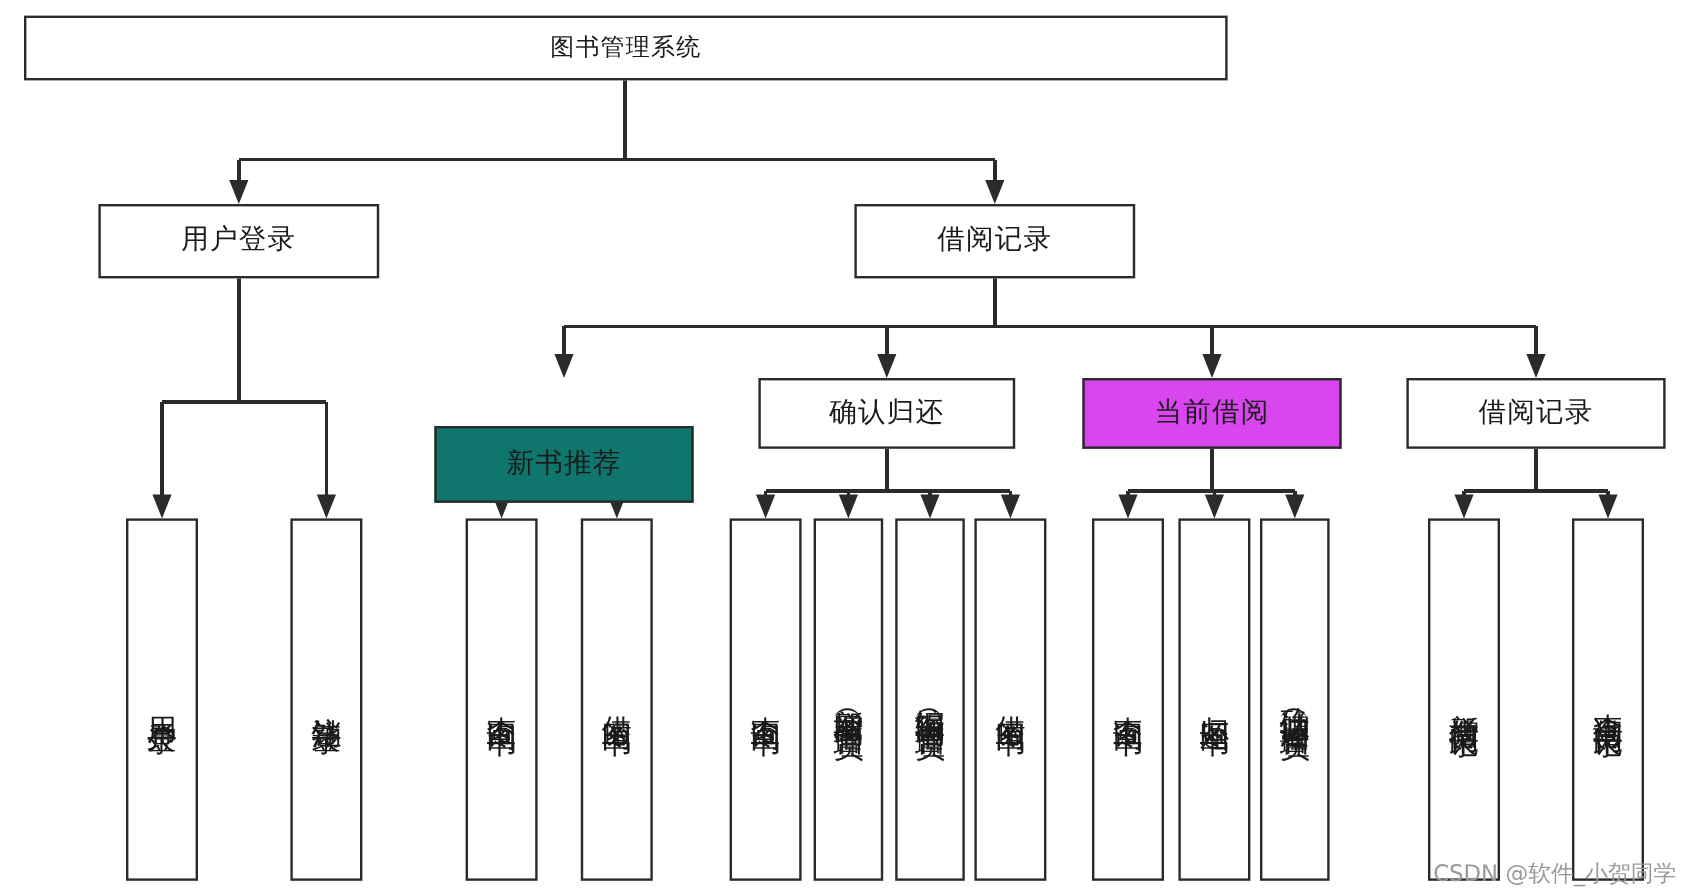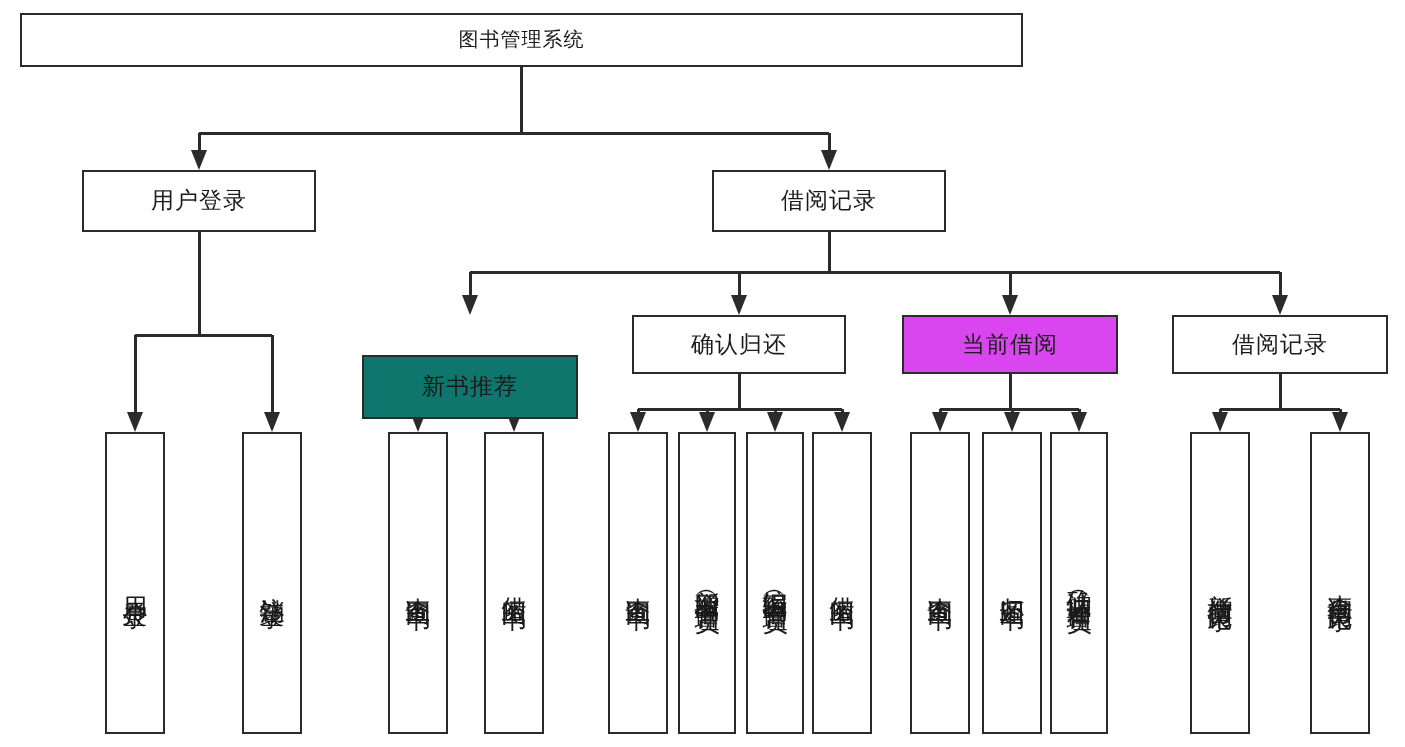--- a/index.html
+++ b/index.html
@@ -182,13 +182,14 @@
       <div class="node vert" style="left: 1050px; top: 432px; width: 58px; height: 302px; background: rgb(255, 255, 255); border-color: rgb(43, 43, 43);">
         <span class="label">确认归还（管理员）</span>
       </div>
       <div class="node vert" style="left: 1190px; top: 432px; width: 60px; height: 302px; background: rgb(255, 255, 255); border-color: rgb(43, 43, 43);">
         <span class="label">新增借阅记录</span>
       </div>
       <div class="node vert" style="left: 1310px; top: 432px; width: 60px; height: 302px; background: rgb(255, 255, 255); border-color: rgb(43, 43, 43);">
         <span class="label">查询借阅记录</span>
       </div>
     </div>
+  <div id="watermark">CSDN @软件_小贺同学</div>
 </div>
 
 </body></html>

